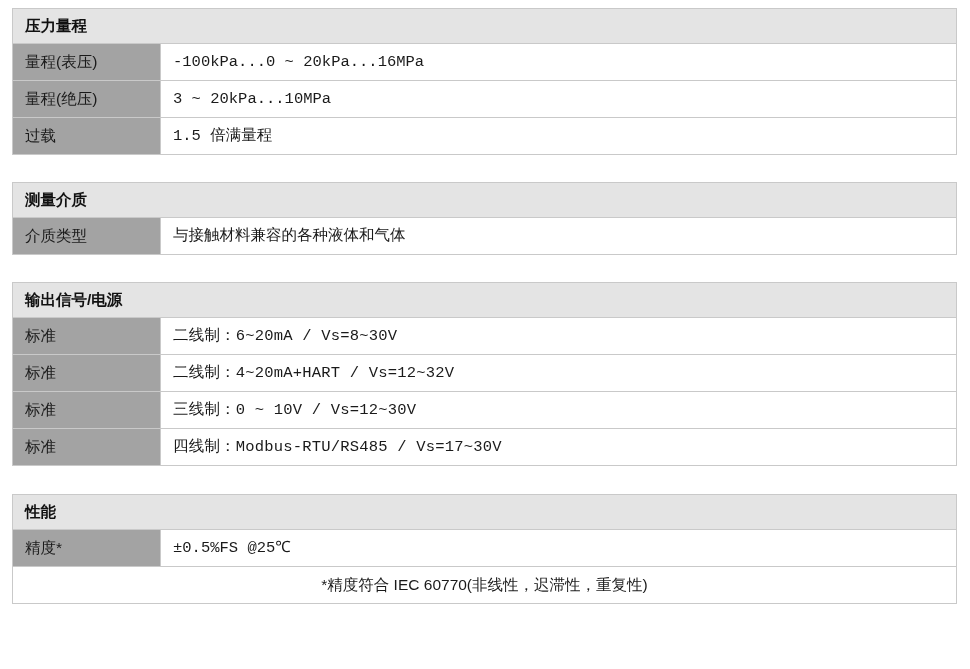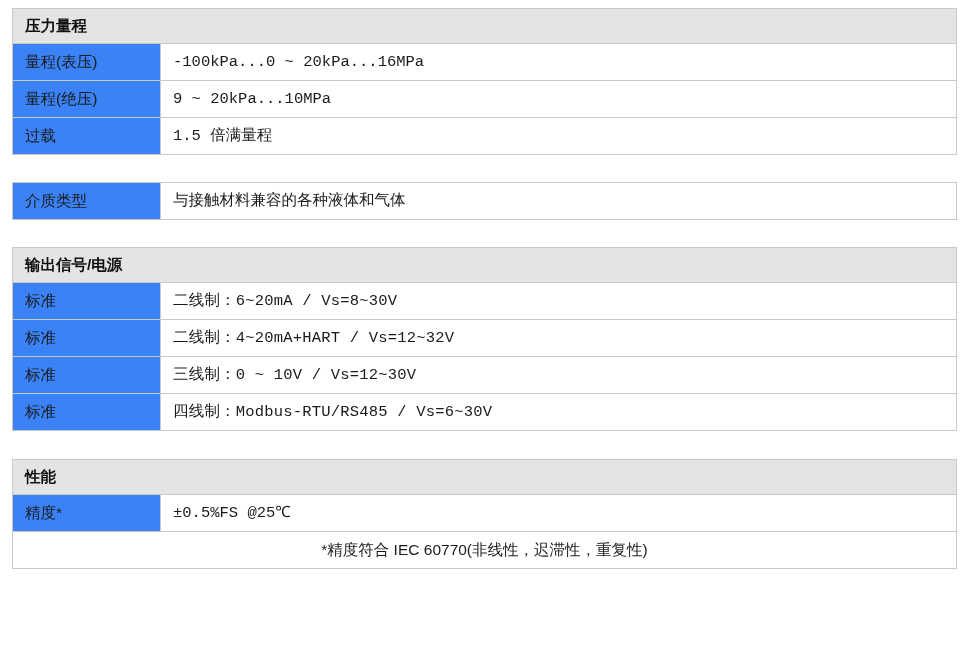--- a/index.html
+++ b/index.html
@@ -39,21 +39,21 @@
   }
   tr.header-row td {
     background: #e4e4e4;
     font-weight: bold;
     font-size: 15.5px;
     height: 34px;
     color: #111111;
   }
   td.label-cell {
     width: 148px;
-    background: #3b82f6;
+    background: #a3a3a3;
   }
   td.value-cell {
     background: #ffffff;
     font-family: Liberation Mono, monospace;
   }
   td.note-cell {
     background: #ffffff;
     font-size: 15px;
     text-align: center;
   }
@@ -77,35 +77,38 @@
     <tbody>
       <tr class="header-row">
         <td colspan="2">压力量程</td>
       </tr>
       <tr>
         <td class="label-cell">量程(表压)</td>
         <td class="value-cell">-100kPa...0 ~ 20kPa...16MPa</td>
       </tr>
       <tr>
         <td class="label-cell">量程(绝压)</td>
-        <td class="value-cell">9 ~ 20kPa...10MPa</td>
+        <td class="value-cell">3 ~ 20kPa...10MPa</td>
       </tr>
       <tr>
         <td class="label-cell">过载</td>
         <td class="value-cell">1.5 倍满量程</td>
       </tr>
     </tbody>
   </table>
 
   <table class="spec" id="table-medium">
     <colgroup>
         <col style="width:148px">
         <col>
       </colgroup>
     <tbody>
+      <tr class="header-row">
+        <td colspan="2">测量介质</td>
+      </tr>
       <tr>
         <td class="label-cell">介质类型</td>
         <td class="value-cell">与接触材料兼容的各种液体和气体</td>
       </tr>
     </tbody>
   </table>
 
   <table class="spec" id="table-output">
     <colgroup>
         <col style="width:148px">
@@ -122,21 +125,21 @@
       <tr>
         <td class="label-cell">标准</td>
         <td class="value-cell sp-wide">二线制：4~20mA+HART      /   Vs=12~32V</td>
       </tr>
       <tr>
         <td class="label-cell">标准</td>
         <td class="value-cell sp-wide">三线制：0 ~ 10V      /   Vs=12~30V</td>
       </tr>
       <tr>
         <td class="label-cell">标准</td>
-        <td class="value-cell sp-wide">四线制：Modbus-RTU/RS485      /   Vs=6~30V</td>
+        <td class="value-cell sp-wide">四线制：Modbus-RTU/RS485      /   Vs=17~30V</td>
       </tr>
     </tbody>
   </table>
 
   <table class="spec" id="table-performance">
     <colgroup>
         <col style="width:148px">
         <col>
       </colgroup>
     <tbody>

